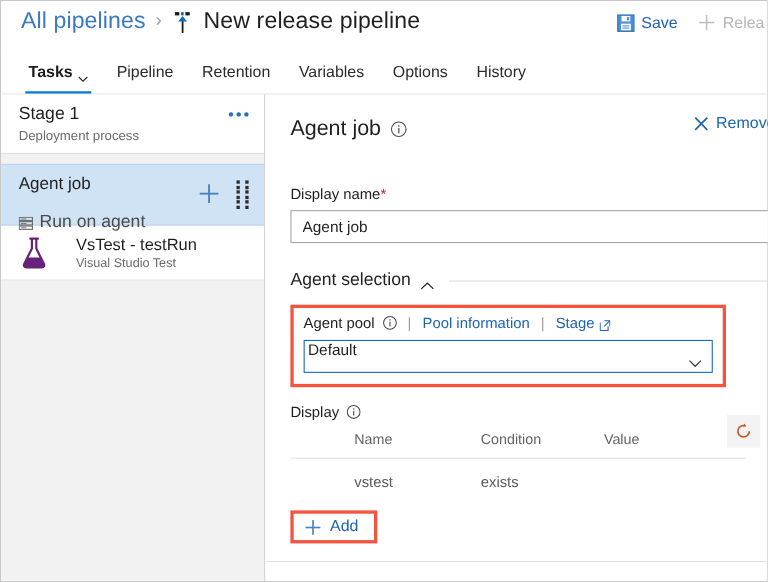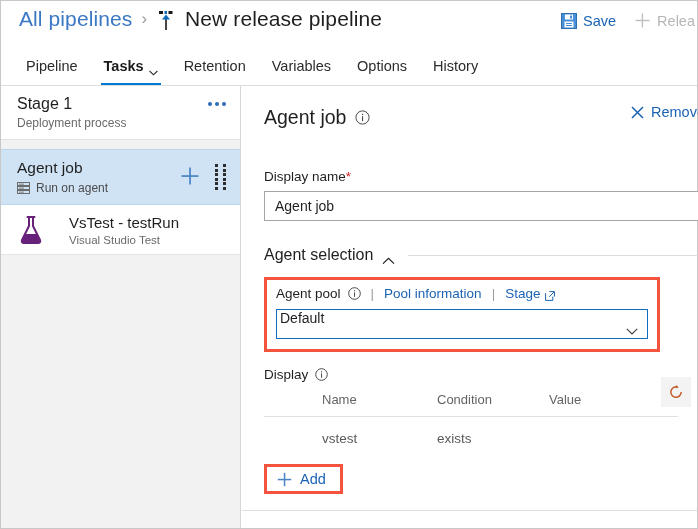--- a/index.html
+++ b/index.html
@@ -84,21 +84,21 @@
   }
   .stage-dots i { width: 4px; height: 4px; border-radius: 50%; background: #2b6cb8; display: block; }
 
   .joblist { background: #f2f2f2; padding-top: 9px; }
   .job-row {
     position: relative; height: 56px; background: #cfe3f5;
     padding: 9px 0 0 16px; cursor: pointer;
     border-top: 1px solid #bcd6ee; border-bottom: 1px solid #bcd6ee;
   }
   .job-title { font-size: 15.5px; color: #1f1f1f; }
-  .job-sub { font-size: 12px; color: #4b4b4b; margin-top: 4px; display: flex; align-items: center; gap: 6px; text-align: right; }
+  .job-sub { font-size: 16px; color: #4b4b4b; margin-top: 16px; display: flex; align-items: center; gap: 6px; text-align: right; }
   .srv-ico { width: 13px; height: 12px; display: block; }
   .job-plus { position: absolute; right: 40px; top: 16px; cursor: pointer; }
   .job-plus svg { display: block; }
   .job-drag {
     position: absolute; right: 14px; top: 14px; width: 11px; height: 26px;
     display: grid; grid-template-columns: 3px 3px; grid-auto-rows: 3px;
     gap: 1.5px 5px; cursor: grab;
   }
   .job-drag i { width: 3px; height: 3px; background: #2c2c2c; display: block; }
 
@@ -235,30 +235,30 @@
             <rect x="7.7" y="1.5" width="1.4" height="14" fill="#bfbfbf"></rect>
             <rect x="1.5" y="7.8" width="14" height="1.4" fill="#bfbfbf"></rect>
           </svg>
         </span>
         <span>Relea</span>
       </div>
     </div>
   </div>
 
   <div class="tabstrip">
-    <div class="tab">
-      <span>Pipeline</span>
-    </div>
     <div class="tab active">
       <span>Tasks</span>
       <span class="tab-chev">
         <svg viewBox="0 0 9 6" width="9" height="6">
             <path d="M0.6 1 L4.5 4.8 L8.4 1" fill="none" stroke="#2b2b2b" stroke-width="1.1"></path>
           </svg>
       </span>
+    </div>
+    <div class="tab">
+      <span>Pipeline</span>
     </div>
     <div class="tab">
       <span>Retention</span>
     </div>
     <div class="tab">
       <span>Variables</span>
     </div>
     <div class="tab">
       <span>Options</span>
     </div>

